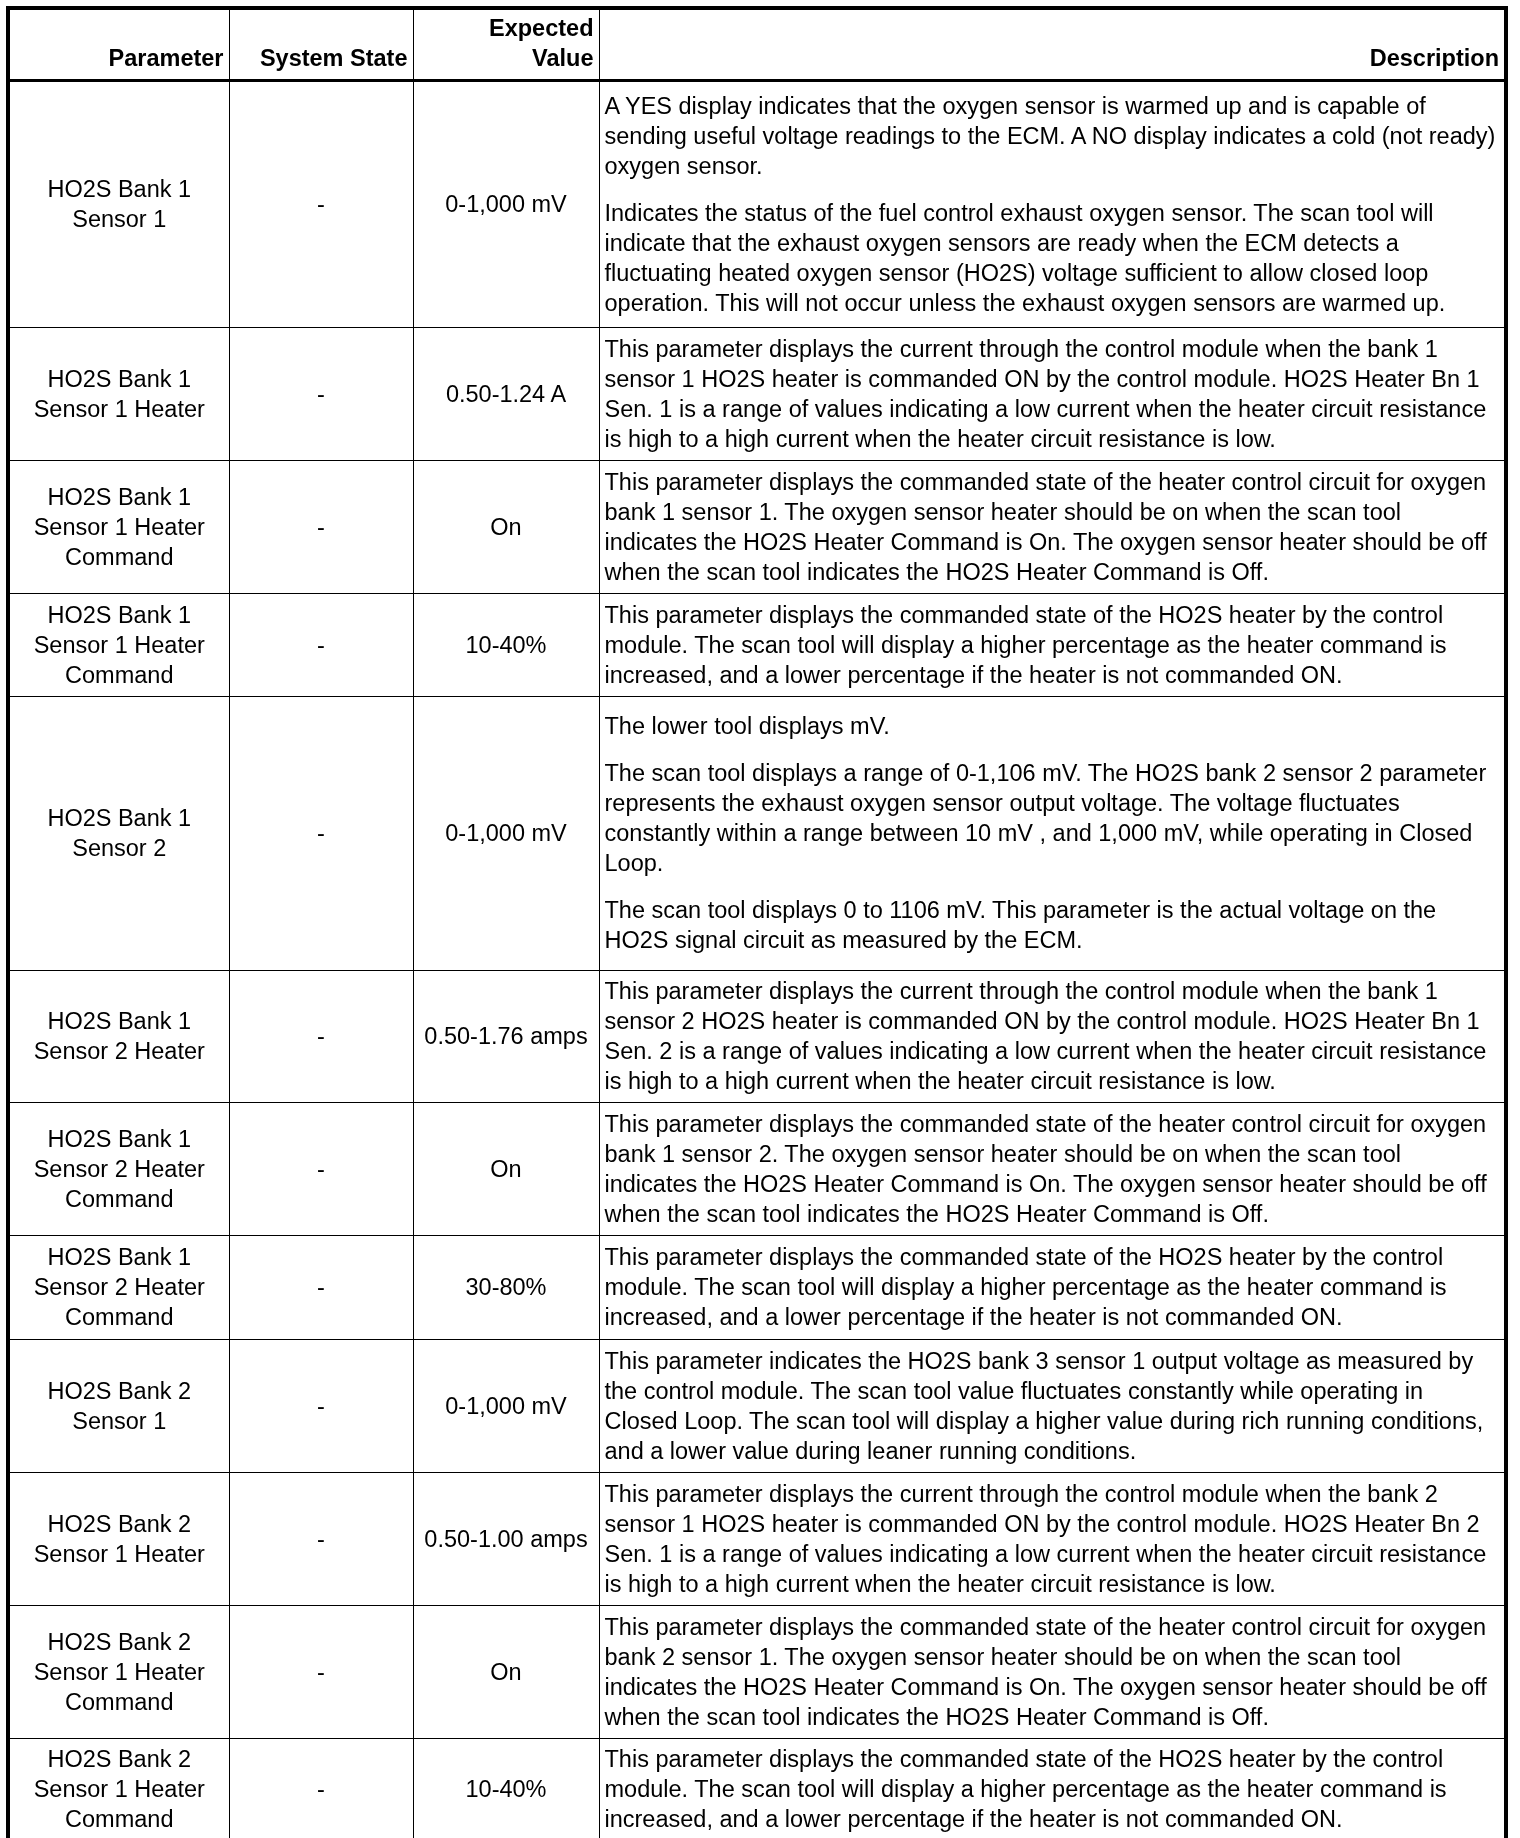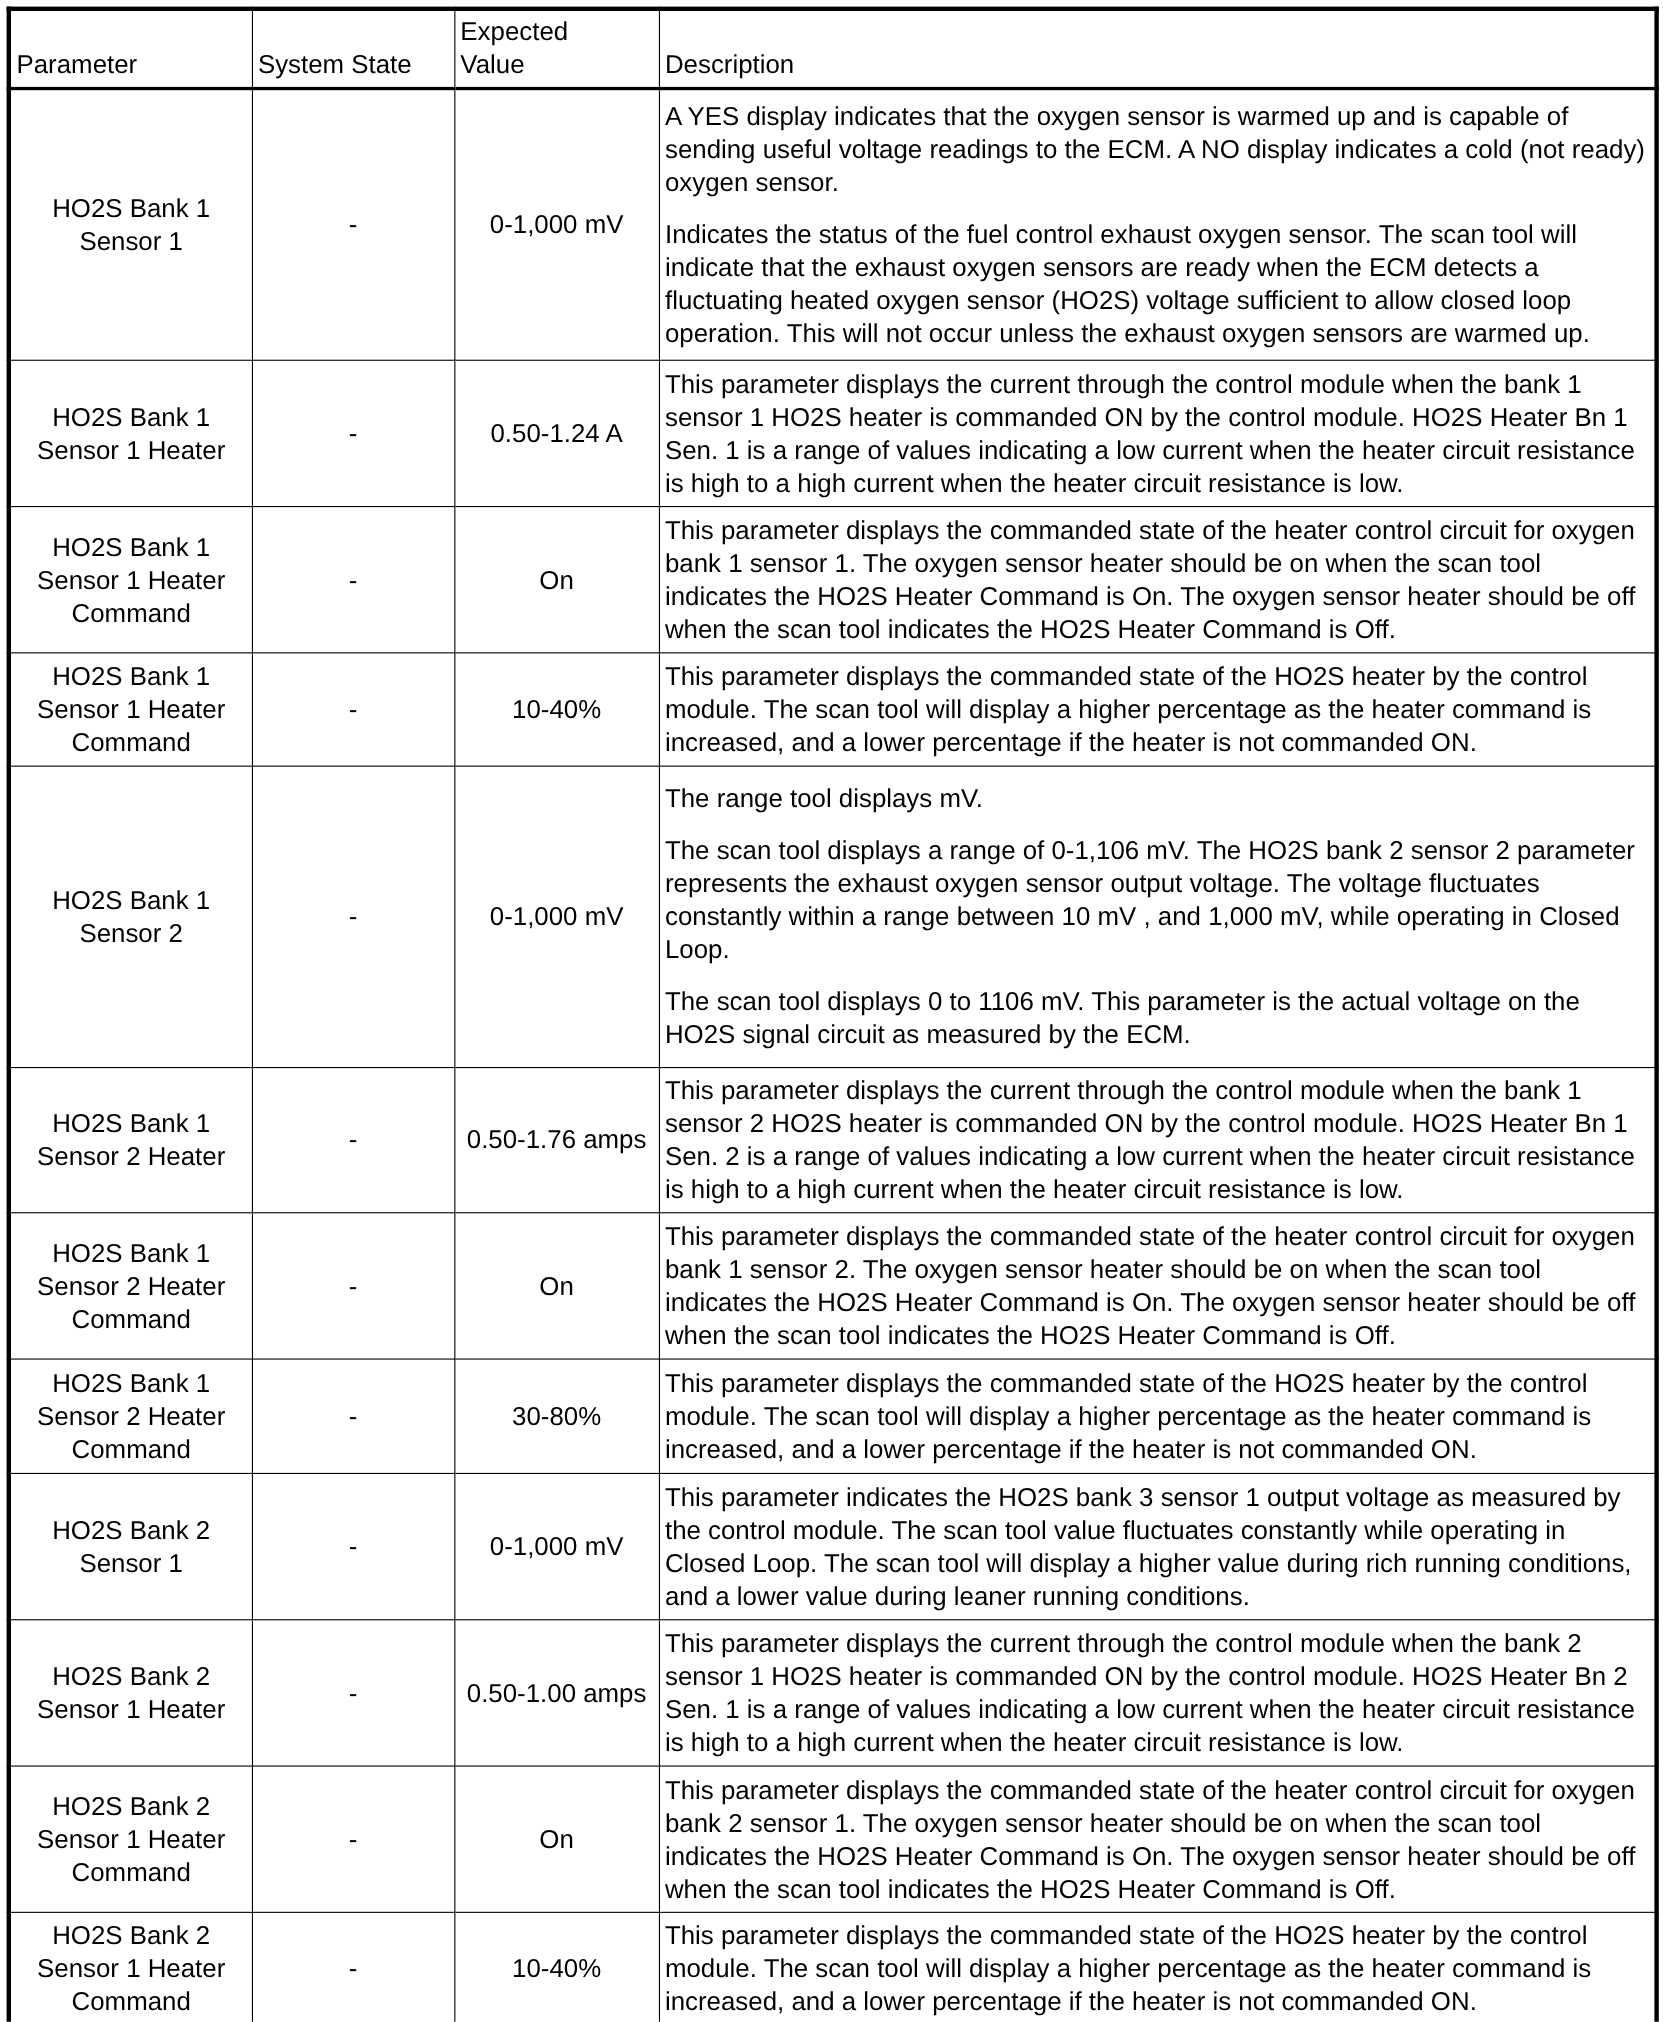--- a/index.html
+++ b/index.html
@@ -8,21 +8,21 @@
   table.spec {
     position: absolute; left: 6px; top: 6px;
     width: 1502px; border-collapse: collapse;
     border: 4px solid #000; table-layout: fixed;
   }
   table.spec th, table.spec td {
     border: 1.5px solid #000;
     font-size: 23.5px; line-height: 30px;
     padding: 0 5px;
   }
-  table.spec th { font-weight: normal; text-align: left; vertical-align: bottom; padding-bottom: 6px; }
+  table.spec th { font-weight: bold; text-align: right; vertical-align: bottom; padding-bottom: 6px; }
   table.spec tr.head { height: 72px; }
   table.spec tr.head th { border-bottom: 3px solid #000; }
   td.param { text-align: center; vertical-align: middle; padding-left: 5px; }
   td.state, td.value { text-align: center; vertical-align: middle; }
   td.desc { text-align: left; vertical-align: middle; padding: 4px 6px 4px 7px; }
   td.desc p { margin: 0; }
   td.desc p + p { margin-top: 17px; }
   col.c1 { width: 221px; }
   col.c2 { width: 184px; }
   col.c3 { width: 186px; }
@@ -95,21 +95,21 @@
         </td>
       </tr>
       <tr style="height: 274px;">
         <td class="param">
           <div>HO2S Bank 1</div>
           <div>Sensor 2</div>
         </td>
         <td class="state">-</td>
         <td class="value">0-1,000 mV</td>
         <td class="desc">
-          <p>The range tool displays mV.</p>
+          <p>The lower tool displays mV.</p>
           <p>The scan tool displays a range of 0-1,106 mV. The HO2S bank 2 sensor 2 parameter represents the exhaust oxygen sensor output voltage. The voltage fluctuates constantly within a range between 10 mV , and 1,000 mV, while operating in Closed Loop.</p>
           <p>The scan tool displays 0 to 1106 mV. This parameter is the actual voltage on the HO2S signal circuit as measured by the ECM.</p>
         </td>
       </tr>
       <tr style="height: 132px;">
         <td class="param">
           <div>HO2S Bank 1</div>
           <div>Sensor 2 Heater</div>
         </td>
         <td class="state">-</td>

